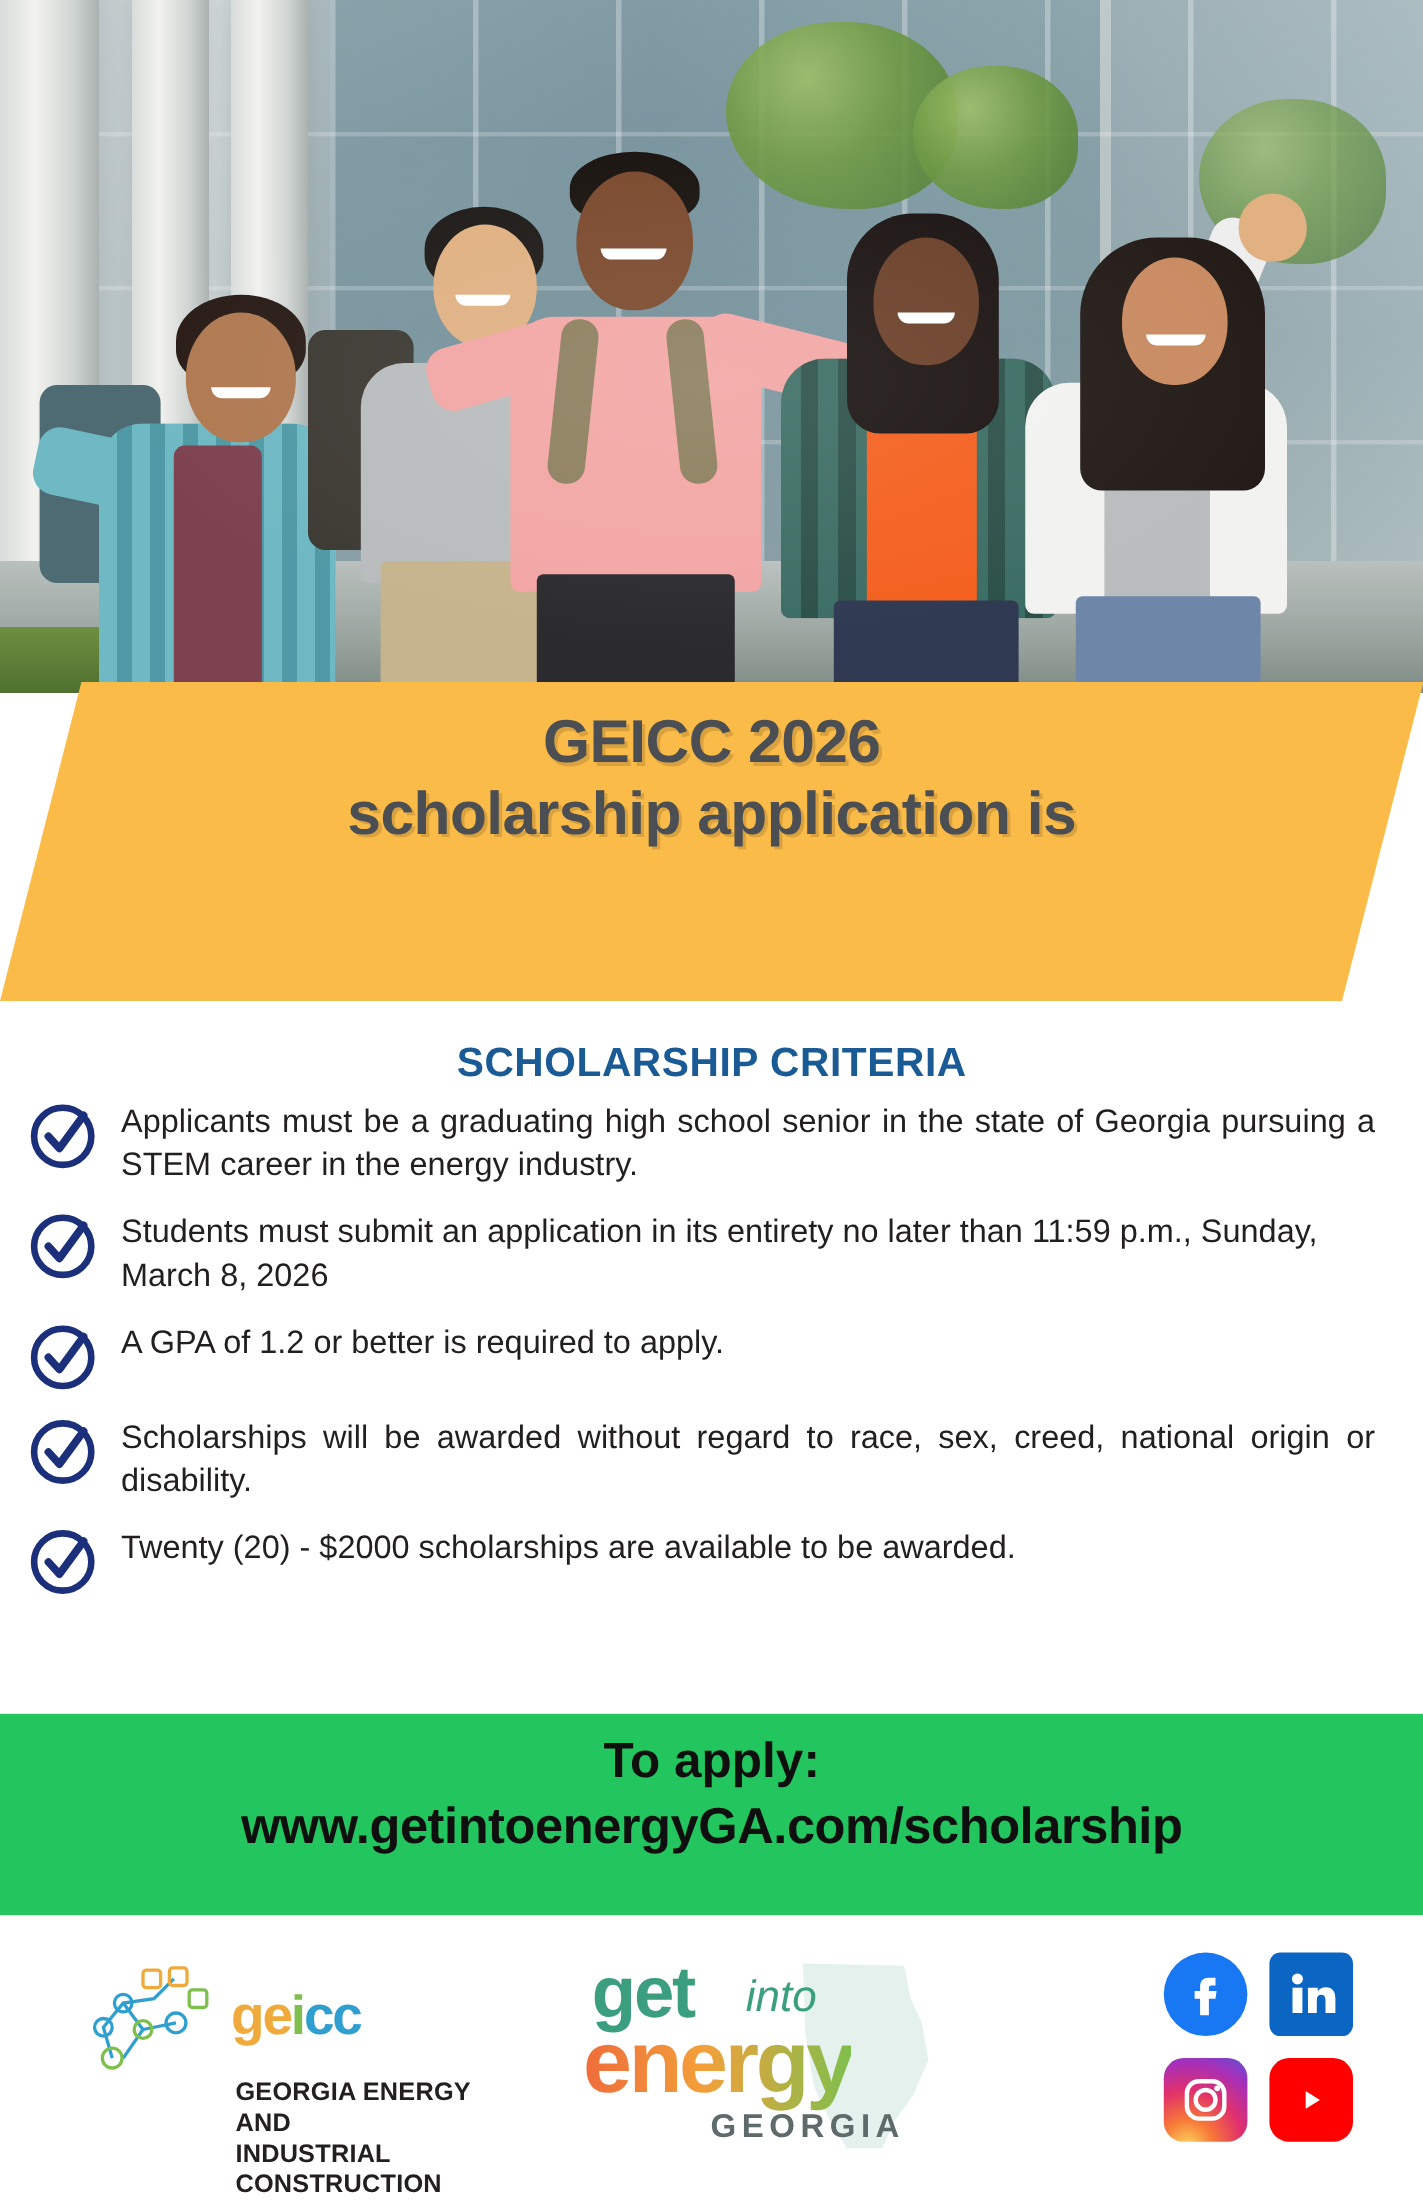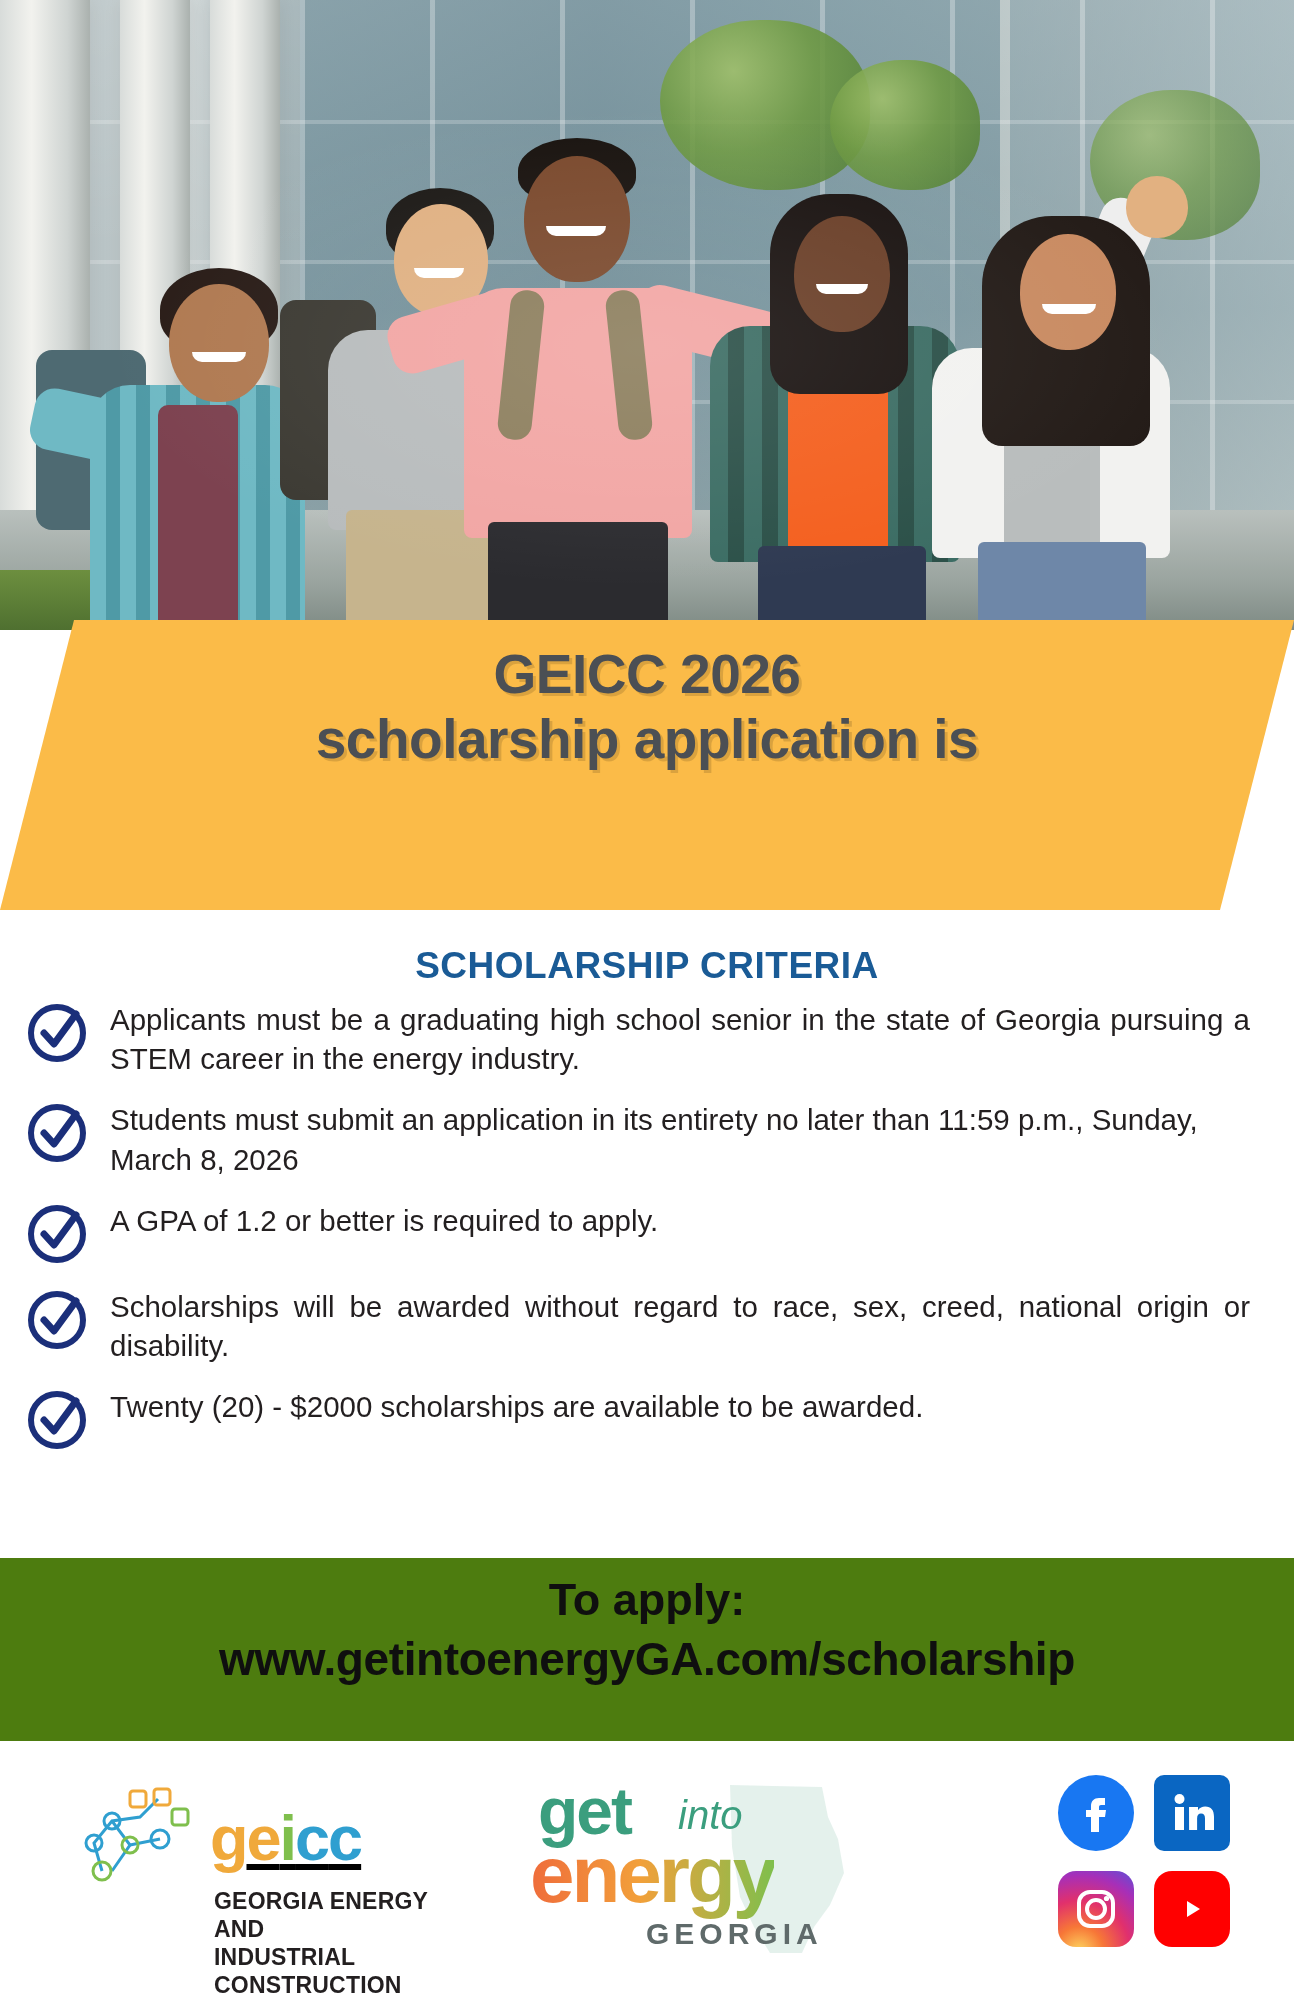--- a/index.html
+++ b/index.html
@@ -198,21 +198,21 @@
   }
   .crit-text.nojust { text-align: left; }
 
   
   .apply-band {
     position: absolute;
     left: 0;
     top: 1558px;
     width: 1294px;
     height: 217px;
-    background: #4d7c0f;
+    background: #22c55e;
     text-align: center;
     color: #0f0f0f;
   }
   .apply-label {
     padding-top: 16px;
     font-size: 45px;
     font-weight: bold;
   }
   .apply-url {
     margin-top: 6px;
@@ -230,25 +230,24 @@
     height: 259px;
     background: #ffffff;
   }
 
   
   .geicc-logo { position: absolute; left: 62px; top: 28px; width: 420px; height: 200px; }
   .geicc-word {
     position: absolute;
     left: 148px;
     top: 38px;
-    font-size: 63px;
+    font-size: 50px;
     font-weight: bold;
     letter-spacing: -2px;
     line-height: 1;
-    text-decoration: underline;
   }
   .geicc-word .g { color: #f0a93b; }
   .geicc-word .e { color: #f0a93b; }
   .geicc-word .i { color: #7fbf4d; }
   .geicc-word .c1 { color: #2f9fd0; }
   .geicc-word .c2 { color: #2f9fd0; }
   .geicc-sub {
     position: absolute;
     left: 152px;
     top: 118px;

